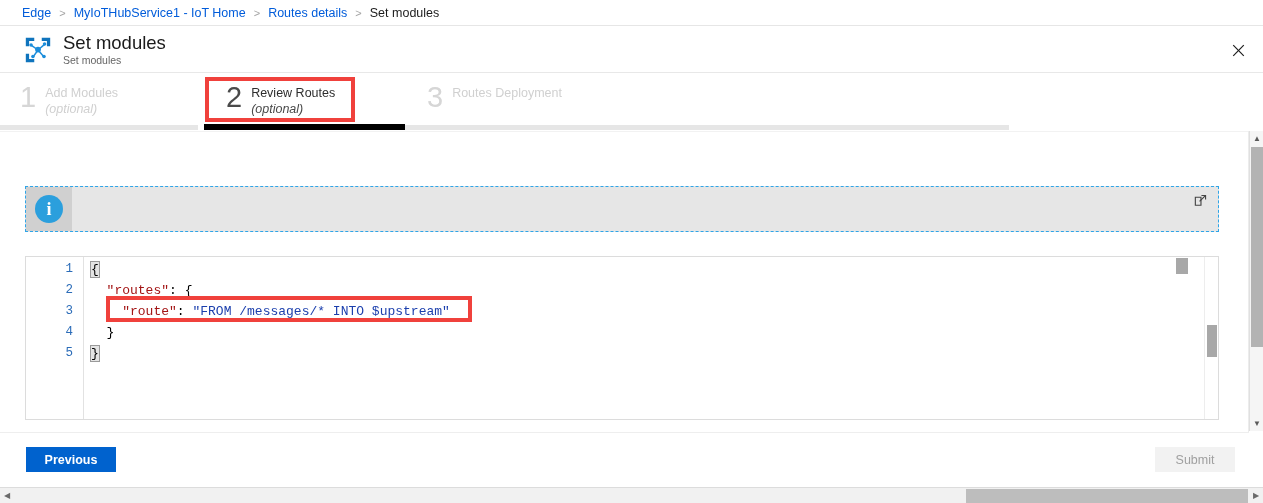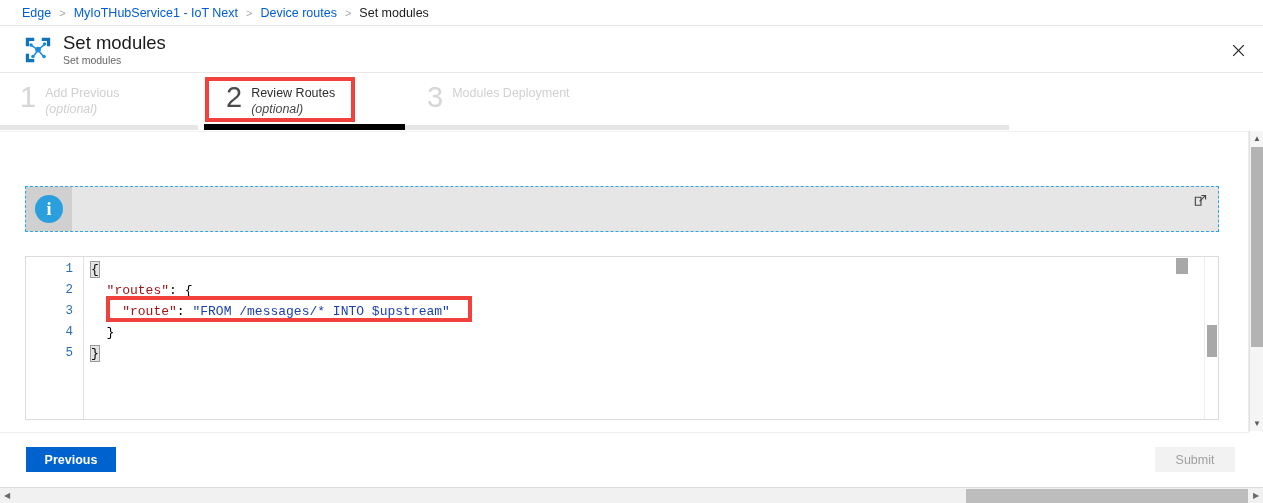--- a/index.html
+++ b/index.html
@@ -282,23 +282,23 @@
   }
 </style>
 </head>
 <body>
 
 <div class="page">
 
   <div class="breadcrumb-bar">
     <span class="crumb-link">Edge</span>
     <span class="crumb-sep">&gt;</span>
-    <span class="crumb-link">MyIoTHubService1 - IoT Next</span>
+    <span class="crumb-link">MyIoTHubService1 - IoT Home</span>
     <span class="crumb-sep">&gt;</span>
-    <span class="crumb-link">Device routes</span>
+    <span class="crumb-link">Routes details</span>
     <span class="crumb-sep">&gt;</span>
     <span class="crumb-current">Set modules</span>
   </div>
 
   <div class="blade-header">
     <span class="blade-icon">
       <svg viewBox="0 0 32 32" width="30" height="30" aria-hidden="true">
         <path d="M3 3 H12 V6.5 H6.5 V12 H3 Z" fill="#0f74bd"></path>
         <path d="M29 3 H20 V6.5 H25.5 V12 H29 Z" fill="#0f74bd"></path>
         <path d="M3 29 H12 V25.5 H6.5 V20 H3 Z" fill="#0f74bd"></path>
@@ -324,39 +324,39 @@
         <line x1="1.5" y1="1.5" x2="14.5" y2="14.5" stroke="#1b1b1b" stroke-width="1.4"></line>
         <line x1="14.5" y1="1.5" x2="1.5" y2="14.5" stroke="#1b1b1b" stroke-width="1.4"></line>
       </svg>
     </span>
   </div>
 
   <div class="steps">
     <div class="step step-1">
       <span class="step-num">1</span>
       <span class="step-txt">
-        <span class="step-label">Add Previous</span>
+        <span class="step-label">Add Modules</span>
         <span class="step-sub">(optional)</span>
       </span>
       <span class="step-bar"></span>
     </div>
 
     <div class="step step-2">
       <span class="step-num">2</span>
       <span class="step-txt">
         <span class="step-label">Review Routes</span>
         <span class="step-sub">(optional)</span>
       </span>
       <span class="step-bar"></span>
     </div>
 
     <div class="step step-3">
       <span class="step-num">3</span>
       <span class="step-txt">
-        <span class="step-label">Modules Deployment</span>
+        <span class="step-label">Routes Deployment</span>
         <span class="step-sub"></span>
       </span>
       <span class="step-bar"></span>
     </div>
   </div>
 
   <div class="content">
 
     <div class="info-banner">
       <span class="info-icon-box">

